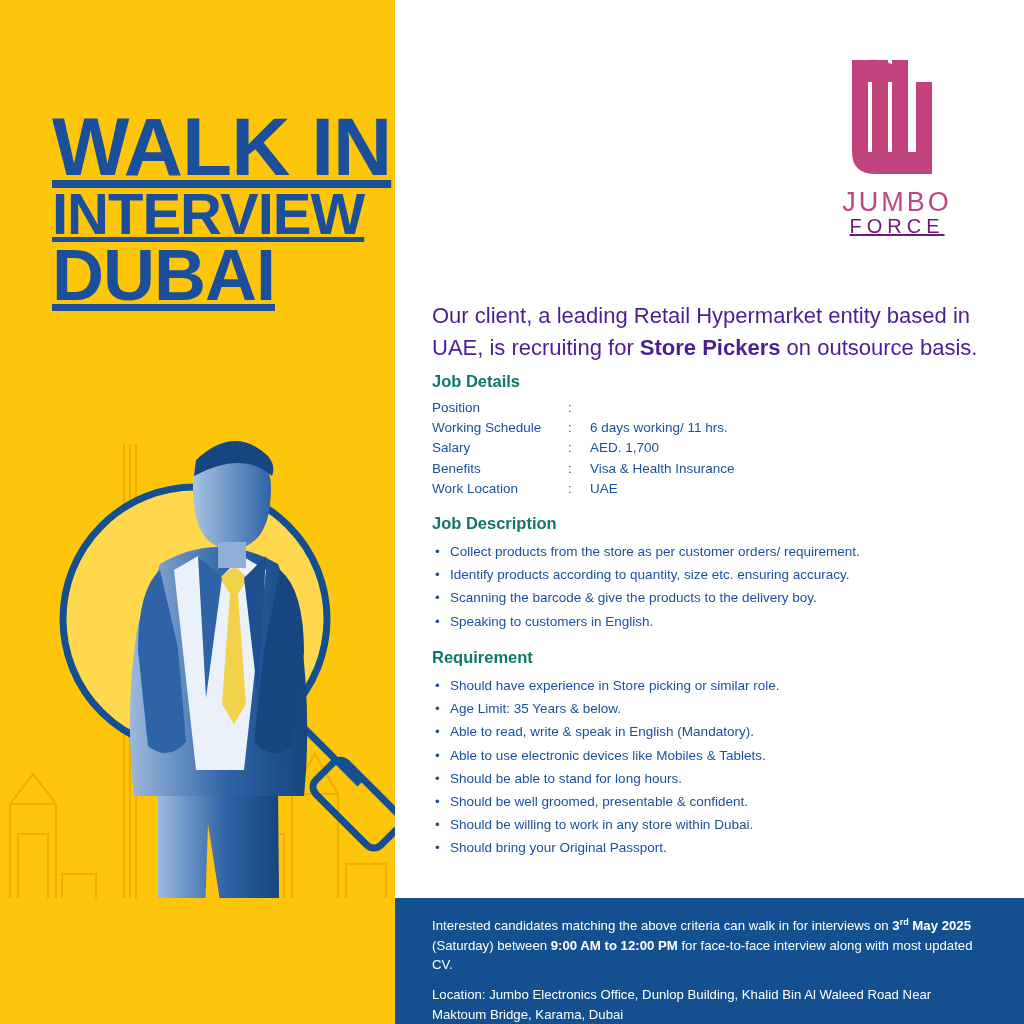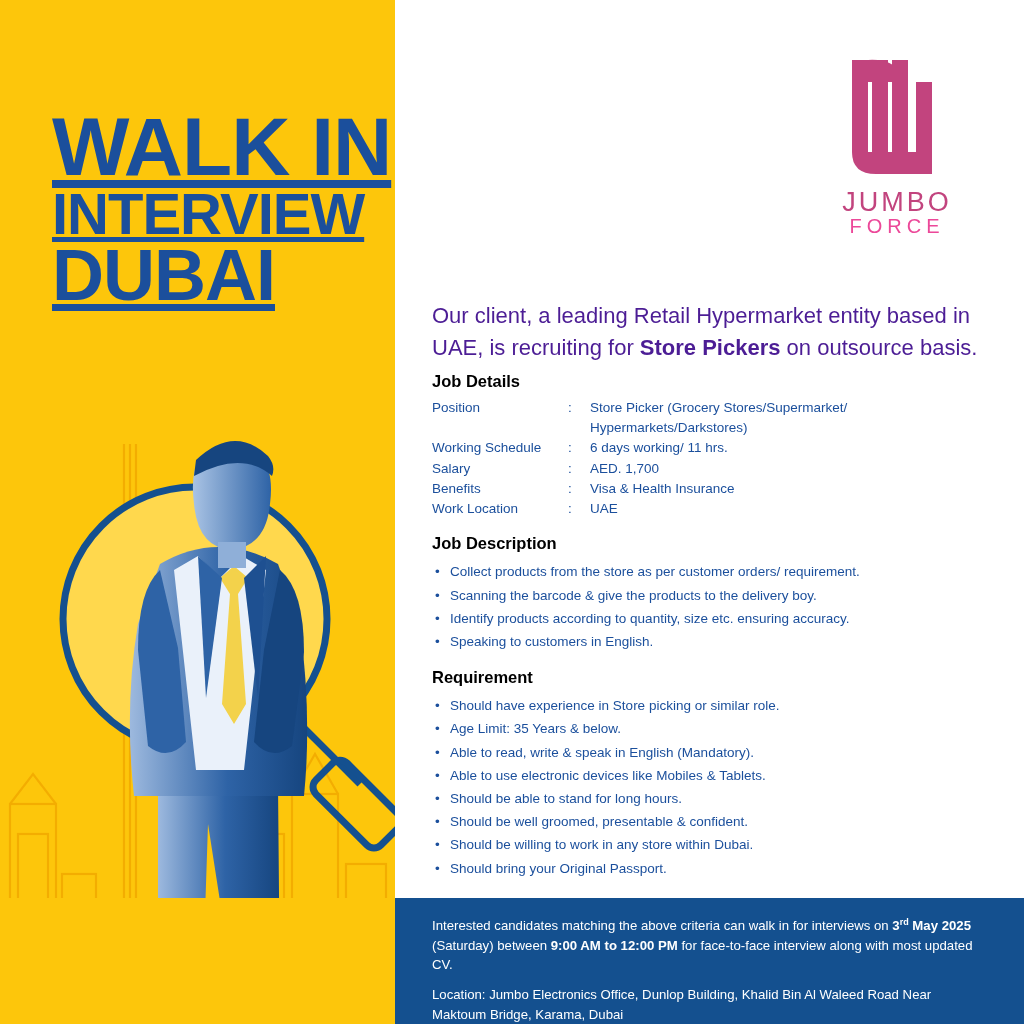--- a/index.html
+++ b/index.html
@@ -64,42 +64,43 @@
     margin-top: 6px;
     color: #C2447E;
     font-size: 27px;
     letter-spacing: 3px;
     line-height: 1.05;
   }
   .logo-text .sub {
     display: block;
     font-size: 20px;
     letter-spacing: 5px;
-    color: #ec4899;
+    color: #701a75;
+    text-decoration: underline;
   }
 
   
   .content {
     position: absolute;
     left: 432px; top: 300px;
     width: 552px;
     color: #1B4F9C;
   }
   .intro {
     font-size: 22px;
     line-height: 1.45;
     color: #4c1d95;
     margin-bottom: 8px;
   }
   .intro b { font-weight: bold; }
 
   .section-title {
     font-size: 16.5px;
     font-weight: bold;
-    color: #000000;
+    color: #0f766e;
     margin-bottom: 7px;
   }
 
   .details { margin-bottom: 15px; }
   .detail-row {
     display: flex;
     font-size: 13.5px;
     line-height: 1.5;
     color: #1B4F9C;
     gap: 8px;
@@ -254,21 +255,20 @@
 
     <p class="intro">
       <span>Our client, a leading Retail Hypermarket entity based in UAE, is recruiting for </span><b>Store Pickers</b><span> on outsource basis.</span>
     </p>
 
     <div class="section-title">Job Details</div>
     <div class="details">
       <div class="detail-row">
         <span class="detail-label">Position</span>
         <span class="detail-colon">:</span>
-        <span class="detail-value">Store Picker (Grocery Stores/Supermarket/ Hypermarkets/Darkstores)</span>
       </div>
       <div class="detail-row">
         <span class="detail-label">Working Schedule</span>
         <span class="detail-colon">:</span>
         <span class="detail-value">6 days working/ 11 hrs.</span>
       </div>
       <div class="detail-row">
         <span class="detail-label">Salary</span>
         <span class="detail-colon">:</span>
         <span class="detail-value">AED. 1,700</span>
@@ -281,22 +281,22 @@
       <div class="detail-row">
         <span class="detail-label">Work Location</span>
         <span class="detail-colon">:</span>
         <span class="detail-value">UAE</span>
       </div>
     </div>
 
     <div class="section-title">Job Description</div>
     <ul class="bullets">
       <li>Collect products from the store as per customer orders/ requirement.</li>
+      <li>Identify products according to quantity, size etc. ensuring accuracy.</li>
       <li>Scanning the barcode &amp; give the products to the delivery boy.</li>
-      <li>Identify products according to quantity, size etc. ensuring accuracy.</li>
       <li>Speaking to customers in English.</li>
     </ul>
 
     <div class="section-title">Requirement</div>
     <ul class="bullets">
       <li>Should have experience in Store picking or similar role.</li>
       <li>Age Limit: 35 Years &amp; below.</li>
       <li>Able to read, write &amp; speak in English (Mandatory).</li>
       <li>Able to use electronic devices like Mobiles &amp; Tablets.</li>
       <li>Should be able to stand for long hours.</li>

